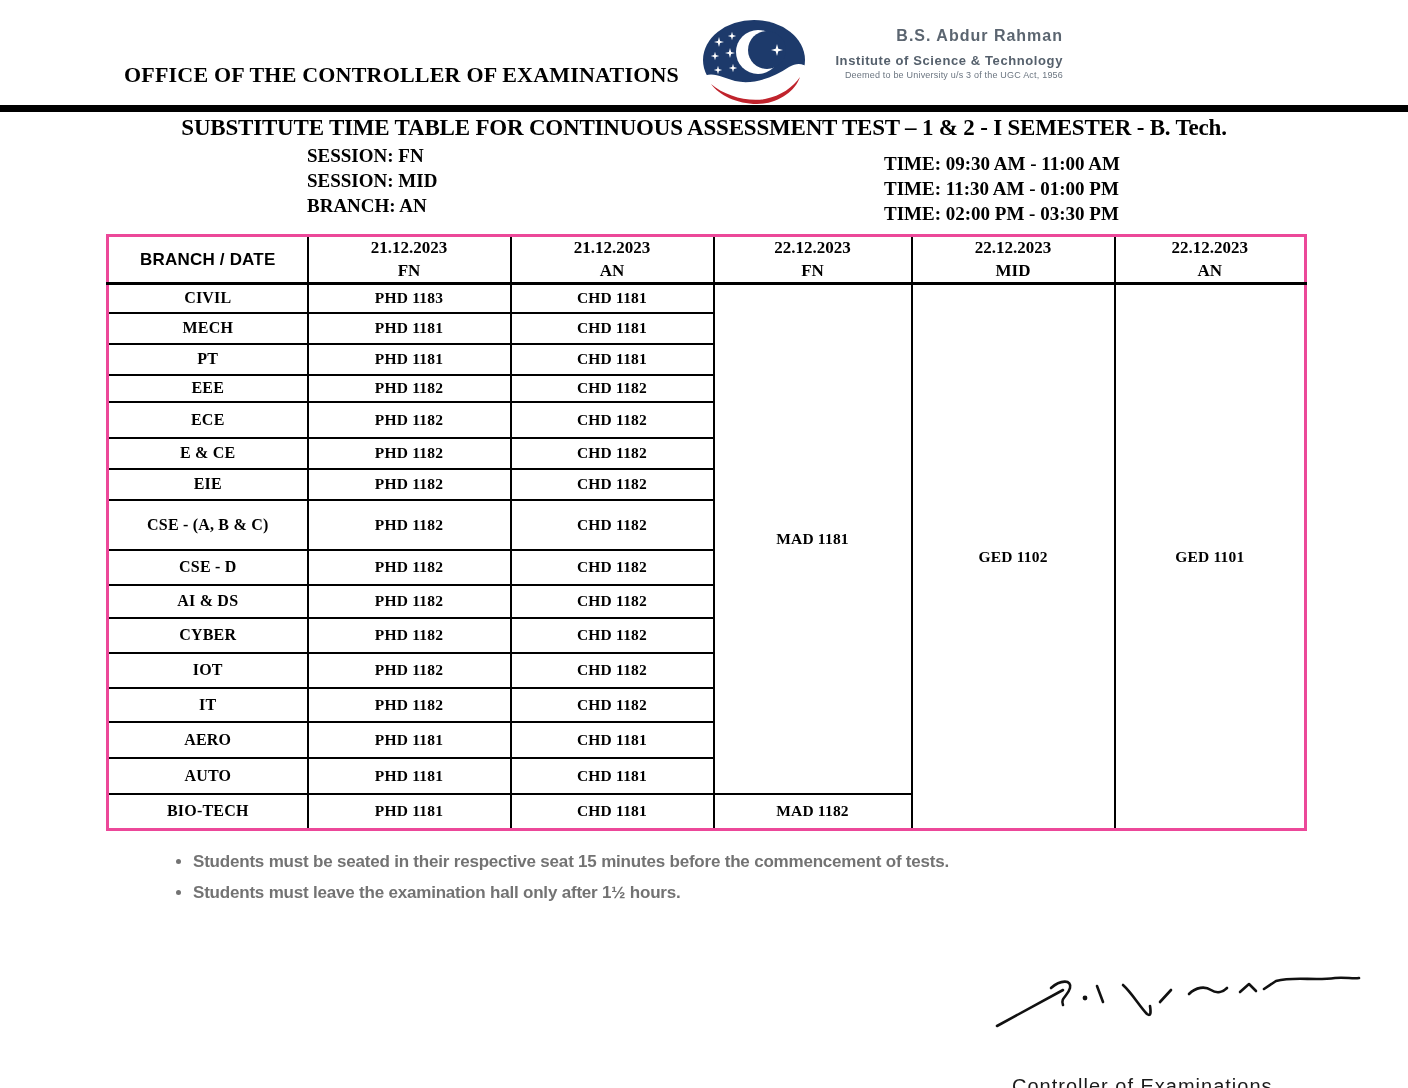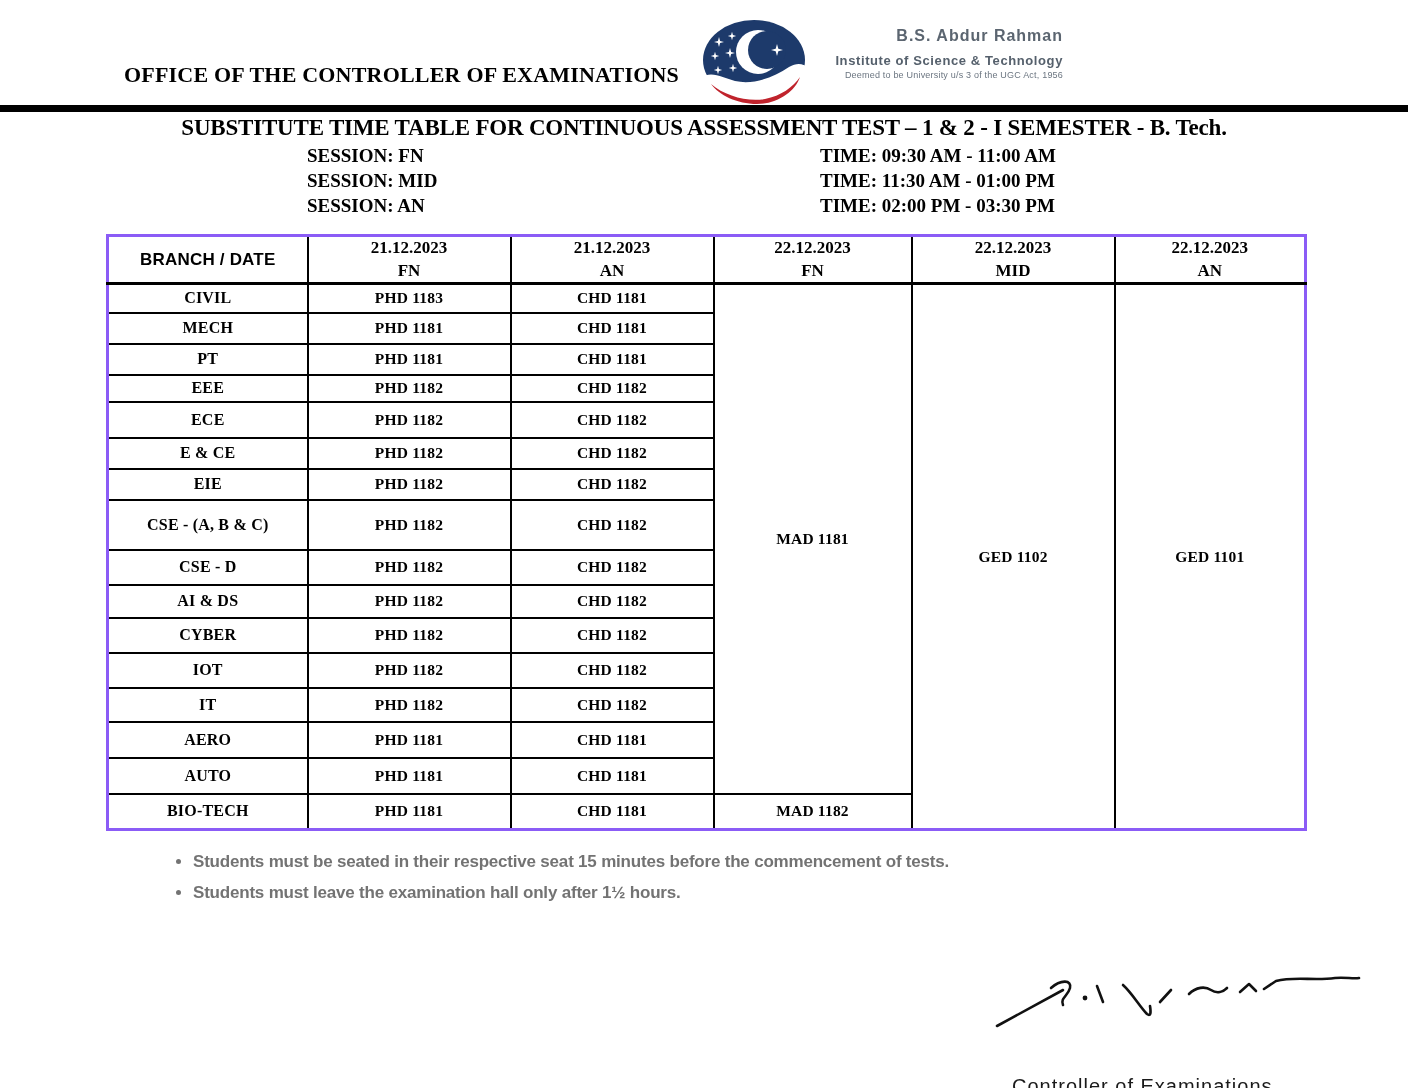--- a/index.html
+++ b/index.html
@@ -21,26 +21,26 @@
   .logo-sub  { font-size:13px; font-weight:bold; color:#55606c; letter-spacing:0.6px; margin-top:8px; }
   .logo-tag  { font-size:9px;  font-weight:normal; color:#6b7580; letter-spacing:0.2px; margin-top:2px; }
   
   .rule { position:absolute; left:0; top:105px; width:1408px; height:7px; background:#000; }
   .doc-title {
     position:absolute; left:0; top:115px; width:1408px; text-align:center;
     font-size:23px; font-weight:bold; letter-spacing:-0.2px;
   }
   .session-row { position:absolute; width:1408px; font-size:19px; font-weight:bold; }
   .session-row .sess { position:absolute; left:307px; }
-  .session-row .time { position:absolute; left:820px; }
+  .session-row .time { position:absolute; left:884px;margin-top:8px; }
   
   table.tt {
     position:absolute; left:106px; top:234px; width:1198px;
     border-collapse:collapse; table-layout:fixed;
-    border:3px solid #8b5cf6;
+    border:3px solid #ec4899;
   }
   table.tt th, table.tt td {
     border:2px solid #000; text-align:center; vertical-align:middle;
     font-weight:bold; background:#fff; padding:0 2px;
   }
   table.tt tr.head th { border-bottom:3px solid #000; }
   .corner { font-family:"Liberation Sans", sans-serif; font-size:17px; letter-spacing:0.2px; }
   .dt { font-size:17px; line-height:1.3; }
   .branch { font-size:16px; letter-spacing:0.2px;margin-top:32px; }
   .room { font-size:15.5px; letter-spacing:0.2px; }
@@ -94,21 +94,21 @@
 
   <div class="session-row" style="top:145px">
     <span class="sess">SESSION: FN</span>
     <span class="time">TIME: 09:30 AM - 11:00 AM</span>
   </div>
   <div class="session-row" style="top:170px">
     <span class="sess">SESSION: MID</span>
     <span class="time">TIME: 11:30 AM - 01:00 PM</span>
   </div>
   <div class="session-row" style="top:195px">
-    <span class="sess">SESSION: AN</span>
+    <span class="sess">BRANCH: AN</span>
     <span class="time">TIME: 02:00 PM - 03:30 PM</span>
   </div>
 
   <table class="tt">
     <colgroup>
       <col style="width:200px">
         <col style="width:203px">
         <col style="width:203px">
       <col style="width:198px">
         <col style="width:203px">

